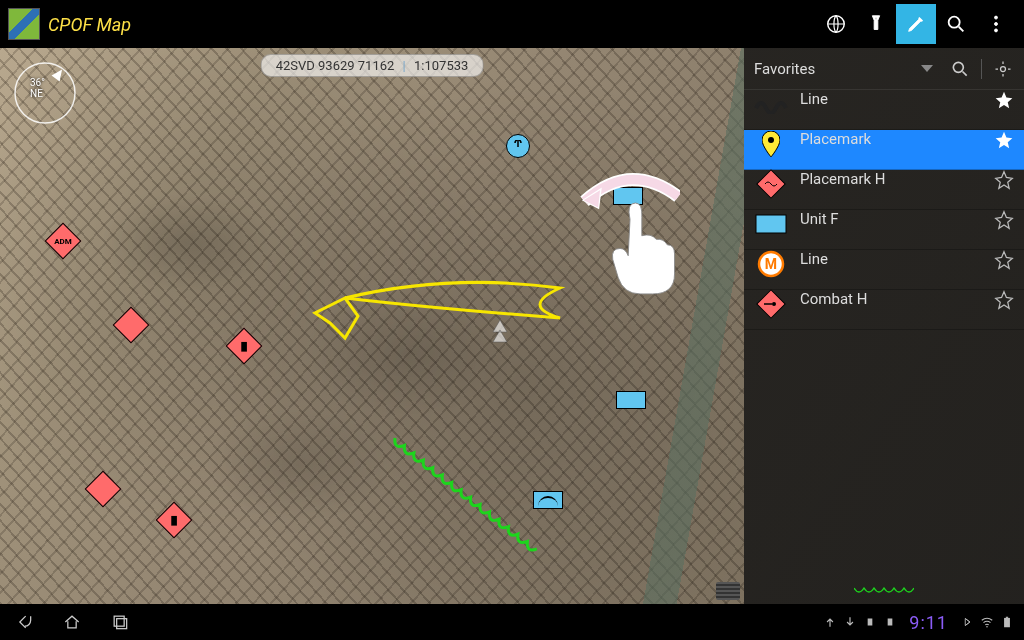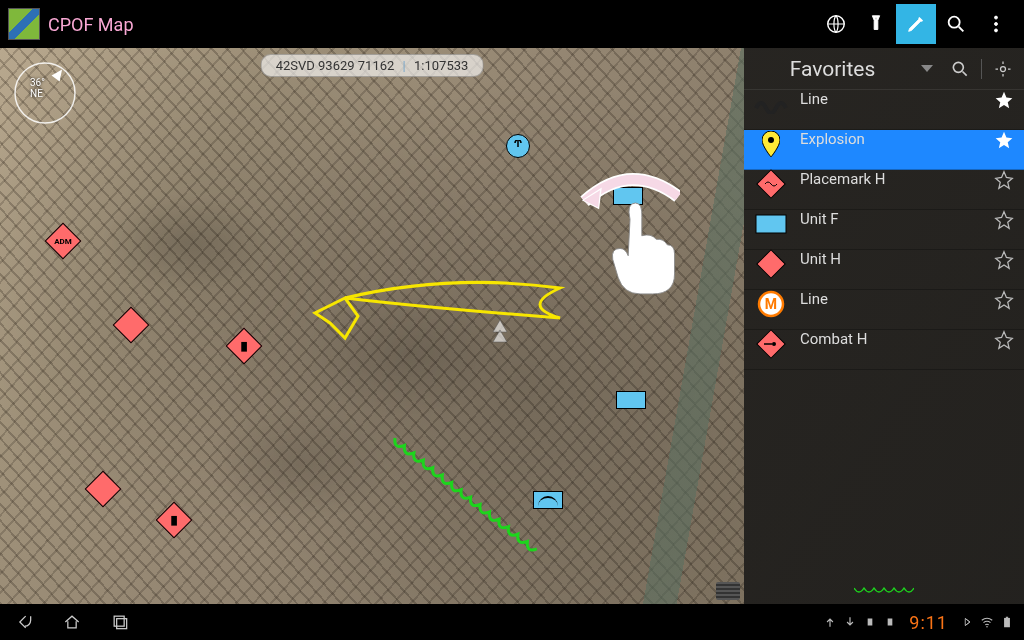--- a/index.html
+++ b/index.html
@@ -1,20 +1,20 @@
 <!DOCTYPE html>
 <html><head>
 <meta charset="utf-8">
 <style>
   *{margin:0;padding:0;box-sizing:border-box;}
   html,body{width:1024px;height:640px;overflow:hidden;font-family:Roboto,"Helvetica Neue",Arial,sans-serif;background:#000;color:#fff;}
   
   .topbar{position:absolute;top:0;left:0;right:0;height:48px;background:#000;display:flex;align-items:center;padding:0 8px;}
   .app-icon{width:32px;height:32px;background:linear-gradient(135deg,#7fb83b 0 40%,#2d6fb5 40% 60%,#7fb83b 60% 100%);border:1px solid #555;}
-  .app-title{margin-left:8px;font-size:18px;color:#f9a8d4;}
+  .app-title{margin-left:8px;font-size:18px;color:#fde047;font-style:italic;}
   .topbar-spacer{flex:1;}
   .top-btn{width:40px;height:40px;display:flex;align-items:center;justify-content:center;cursor:pointer;}
   .top-btn.selected{background:#33b5e5;}
   .top-btn svg{width:22px;height:22px;fill:#fff;stroke:#fff;}
   
   .map{position:absolute;top:48px;left:0;right:280px;bottom:36px;
        background:
          radial-gradient(circle at 30% 40%,rgba(0,0,0,.15),transparent 45%),
          radial-gradient(circle at 70% 60%,rgba(0,0,0,.18),transparent 50%),
          linear-gradient(125deg,#b8a88e 0%,#a0927a 25%,#948672 50%,#8a7d6a 75%,#7d715f 100%);
@@ -52,41 +52,41 @@
   .friend-circle{width:24px;height:24px;border-radius:50%;background:#61c6f0;border:1px solid #000;display:flex;align-items:center;justify-content:center;}
   .friend-circle svg{width:12px;height:12px;stroke:#000;fill:none;stroke-width:1.5;}
   .hand{position:absolute;left:580px;top:120px;width:100px;height:130px;}
   
   .sidebar{position:absolute;top:48px;right:0;bottom:36px;width:280px;
            background:
              linear-gradient(rgba(20,20,20,.82),rgba(20,20,20,.82)),
              linear-gradient(125deg,#7d715f,#6a6050);
            color:#ddd;}
   .sb-head{height:42px;display:flex;align-items:center;padding:0 10px;gap:10px;border-bottom:1px solid rgba(255,255,255,.08);}
-  .sb-title{flex:1;font-size:21px;cursor:pointer;text-align:center;}
+  .sb-title{flex:1;font-size:15px;cursor:pointer;}
   .sb-tri{width:0;height:0;border-left:6px solid transparent;border-right:6px solid transparent;border-top:7px solid #888;margin-left:auto;margin-right:6px;}
   .sb-sep{width:1px;height:20px;background:#555;}
   .sb-ic{width:22px;height:22px;display:flex;align-items:center;justify-content:center;cursor:pointer;}
   .sb-list{}
   .sb-item{height:40px;display:flex;align-items:flex-start;padding:0 10px;gap:12px;cursor:pointer;border-bottom:1px solid rgba(0,0,0,.25);}
   .sb-item.selected{background:#1e88ff;}
   .sb-icon{width:34px;height:28px;display:flex;align-items:center;justify-content:center;}
   .sb-label{flex:1;font-size:15px;}
   .sb-star{width:20px;height:20px;}
   .sb-star svg{width:100%;height:100%;}
   .sb-bottom{position:absolute;left:0;right:0;bottom:0;height:32px;display:flex;align-items:center;justify-content:center;}
   .sb-bottom svg{height:10px;width:60px;}
   
   .navbar{position:absolute;left:0;right:0;bottom:0;height:36px;background:#000;display:flex;align-items:center;padding:0 10px;gap:20px;}
   .nav-ic{width:28px;height:28px;display:flex;align-items:center;justify-content:center;cursor:pointer;}
   .nav-ic svg{stroke:#ccc;fill:none;stroke-width:1.5;width:20px;height:20px;}
   .nav-spacer{flex:1;}
   .status{display:flex;align-items:center;gap:6px;}
   .status svg{width:14px;height:14px;fill:#bbb;}
-  .clock{color:#f97316;font-size:18px;letter-spacing:1px;margin:0 6px;text-align:right;}
+  .clock{color:#8b5cf6;font-size:18px;letter-spacing:1px;margin:0 6px;text-align:right;}
 </style>
 </head>
 <body>
 
 <div class="topbar">
   <div class="app-icon"></div>
   <div class="app-title">CPOF Map</div>
   <div class="topbar-spacer"></div>
   <div class="top-btn">
     <svg viewBox="0 0 24 24">
@@ -219,21 +219,21 @@
             <path d="M12 2l2.9 6.9L22 10l-5.5 4.8L18.2 22 12 18l-6.2 4 1.7-7.2L2 10l7.1-1.1z" fill="#fff"></path>
           </svg></div>
       </div>
       <div class="sb-item selected">
         <div class="sb-icon">
           <svg width="18" height="26" viewBox="0 0 18 26">
             <path d="M9 0a9 9 0 0 1 9 9c0 6-9 17-9 17S0 15 0 9a9 9 0 0 1 9-9z" fill="#ffe936" stroke="#000"></path>
             <circle cx="9" cy="9" r="3" fill="#000"></circle>
           </svg>
         </div>
-        <div class="sb-label">Explosion</div>
+        <div class="sb-label">Placemark</div>
         <div class="sb-star"><svg viewBox="0 0 24 24">
             <path d="M12 2l2.9 6.9L22 10l-5.5 4.8L18.2 22 12 18l-6.2 4 1.7-7.2L2 10l7.1-1.1z" fill="#fff"></path>
           </svg></div>
       </div>
       <div class="sb-item">
         <div class="sb-icon">
           <svg width="30" height="30" viewBox="0 0 30 30">
             <rect x="5" y="5" width="20" height="20" transform="rotate(45 15 15)" fill="#ff6b6b" stroke="#000"></rect>
             <path d="M9 15q3-4 6 0q3 4 6 0" stroke="#000" fill="none"></path>
           </svg>
@@ -243,31 +243,20 @@
             <path d="M12 2l2.9 6.9L22 10l-5.5 4.8L18.2 22 12 18l-6.2 4 1.7-7.2L2 10l7.1-1.1z" fill="none" stroke="#bbb" stroke-width="1.5"></path>
           </svg></div>
       </div>
       <div class="sb-item">
         <div class="sb-icon">
           <svg width="32" height="20" viewBox="0 0 32 20">
             <rect x="1" y="1" width="30" height="18" fill="#61c6f0" stroke="#000"></rect>
           </svg>
         </div>
         <div class="sb-label">Unit F</div>
-        <div class="sb-star"><svg viewBox="0 0 24 24">
-            <path d="M12 2l2.9 6.9L22 10l-5.5 4.8L18.2 22 12 18l-6.2 4 1.7-7.2L2 10l7.1-1.1z" fill="none" stroke="#bbb" stroke-width="1.5"></path>
-          </svg></div>
-      </div>
-      <div class="sb-item">
-        <div class="sb-icon">
-          <svg width="30" height="30" viewBox="0 0 30 30">
-            <rect x="5" y="5" width="20" height="20" transform="rotate(45 15 15)" fill="#ff6b6b" stroke="#000"></rect>
-          </svg>
-        </div>
-        <div class="sb-label">Unit H</div>
         <div class="sb-star"><svg viewBox="0 0 24 24">
             <path d="M12 2l2.9 6.9L22 10l-5.5 4.8L18.2 22 12 18l-6.2 4 1.7-7.2L2 10l7.1-1.1z" fill="none" stroke="#bbb" stroke-width="1.5"></path>
           </svg></div>
       </div>
       <div class="sb-item">
         <div class="sb-icon">
           <svg width="28" height="28" viewBox="0 0 28 28">
             <circle cx="14" cy="14" r="12" fill="#fff" stroke="#ff7b00" stroke-width="2.5"></circle>
             <text x="14" y="19" text-anchor="middle" font-size="14" font-weight="bold" fill="#ff7b00">M</text>
           </svg>

